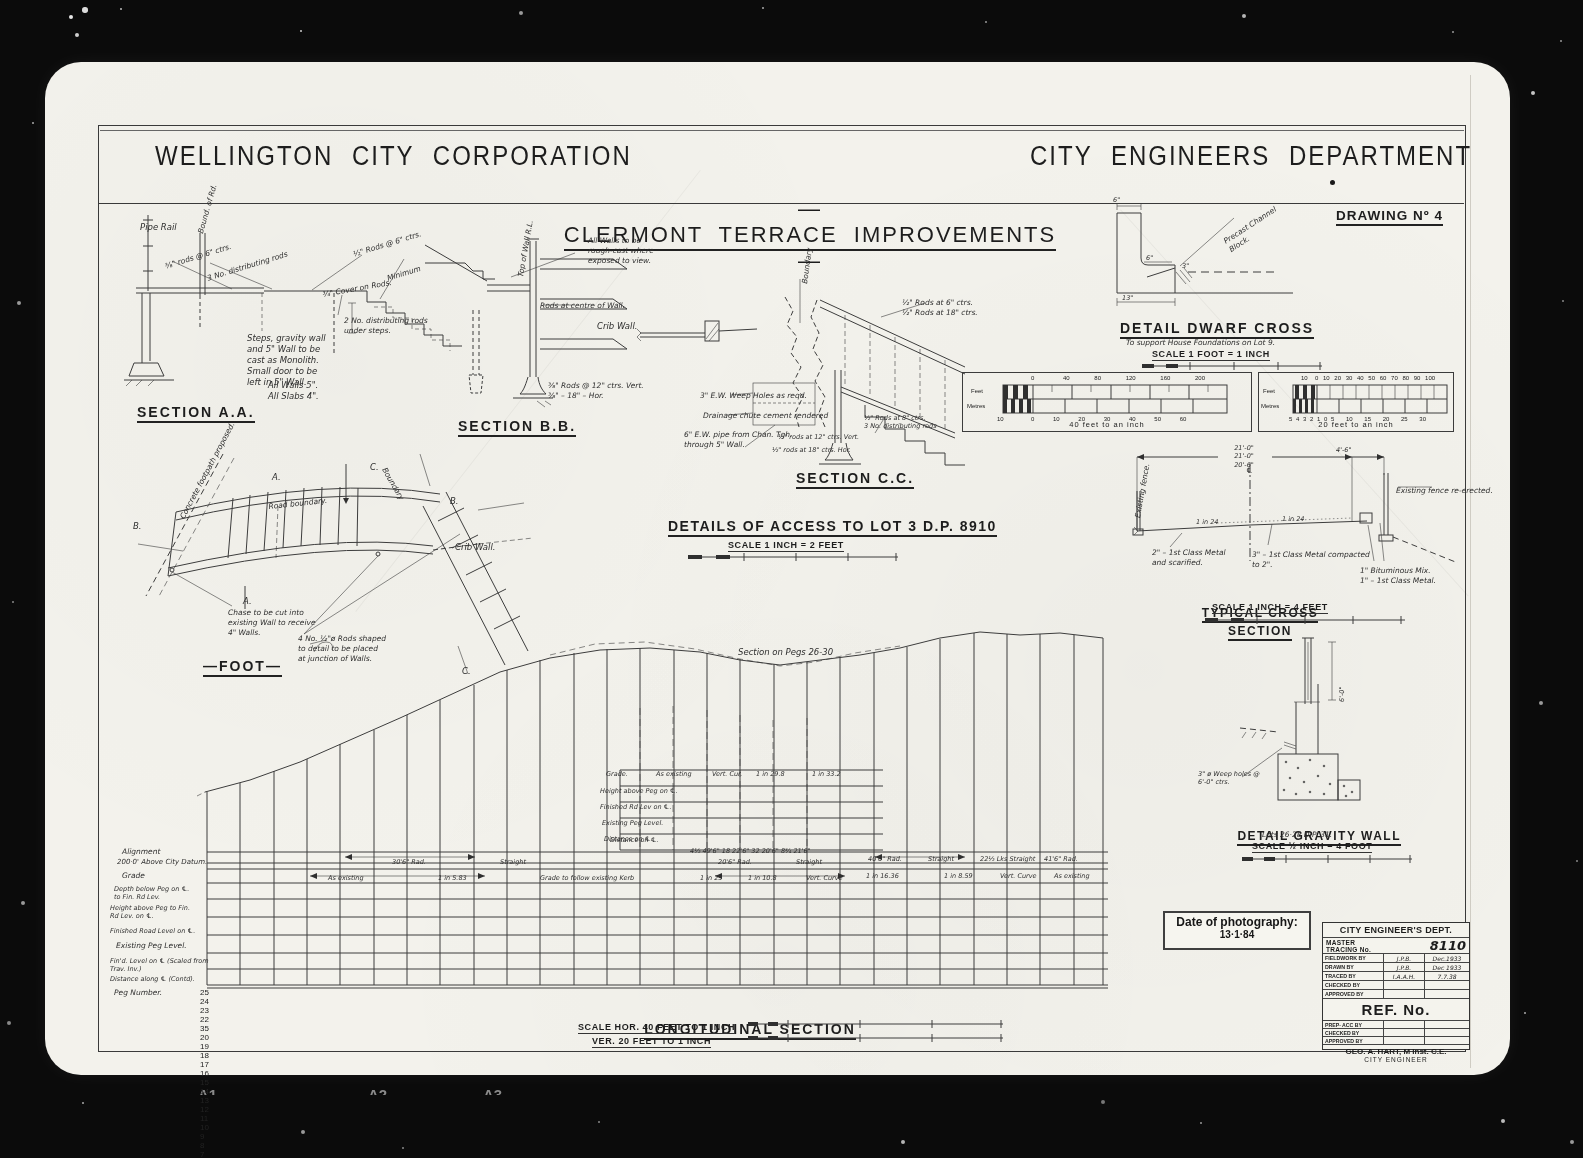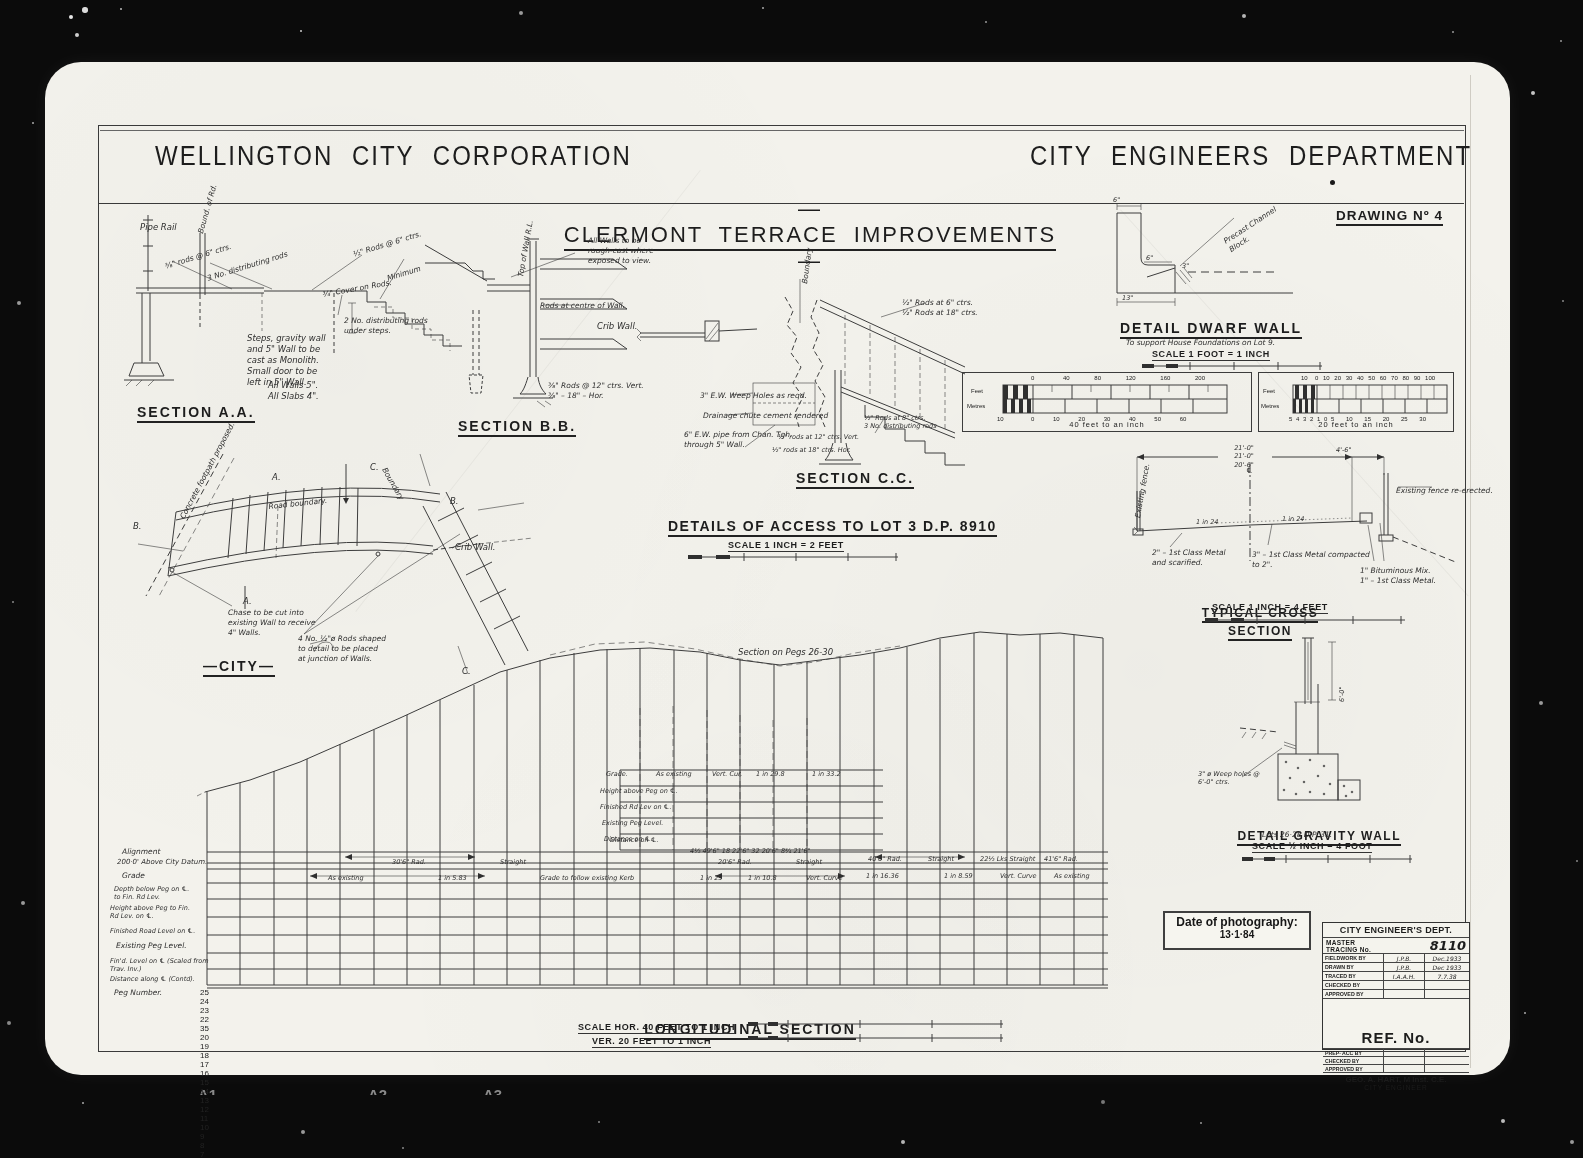--- a/index.html
+++ b/index.html
@@ -277,21 +277,21 @@
 4" Walls.</span>
   <span class="ann s" style="left:298px;top:634px;">4 No. ½"ø Rods shaped
 to detail to be placed
 at junction of Walls.</span>
   <span class="ann" style="left:272px;top:472px;">A.</span>
   <span class="ann" style="left:243px;top:596px;">A.</span>
   <span class="ann" style="left:133px;top:521px;">B.</span>
   <span class="ann" style="left:450px;top:496px;">B.</span>
   <span class="ann" style="left:370px;top:462px;">C.</span>
   <span class="ann" style="left:462px;top:666px;">C.</span>
-  <span class="mech sec-label" style="left:203px;top:658px;">—CITY—</span>
+  <span class="mech sec-label" style="left:203px;top:658px;">—FOOT—</span>
 
   <svg class="draw" style="position:absolute;left:1092px;top:202px;" width="210" height="120" viewBox="0 0 210 120">
     <path d="M25,11 L49,11 L49,56 Q49,63 56,63 L83,63 L83,91"></path>
     <line x1="25" y1="11" x2="25" y2="91"></line>
     <line x1="25" y1="91" x2="201" y2="91"></line>
     <line x1="55" y1="75" x2="83" y2="66"></line>
     <line x1="96" y1="70" x2="185" y2="70" stroke-dasharray="8 5"></line>
     <line x1="84" y1="70" x2="94" y2="82" class="thin"></line>
       <line x1="88" y1="68" x2="98" y2="80" class="thin"></line>
       <line x1="92" y1="66" x2="100" y2="76" class="thin"></line>
@@ -303,21 +303,21 @@
     <line x1="25" y1="100" x2="83" y2="100" class="thin"></line>
       <line x1="25" y1="96" x2="25" y2="104" class="thin"></line>
       <line x1="83" y1="96" x2="83" y2="104" class="thin"></line>
   </svg>
   <span class="ann xs" style="left:1113px;top:196px;">6"</span>
   <span class="ann xs" style="left:1146px;top:254px;">6"</span>
   <span class="ann xs" style="left:1122px;top:294px;">13"</span>
   <span class="ann xs" style="left:1182px;top:262px;">3"</span>
   <span class="ann s rot" style="left:1222px;top:238px;transform:rotate(-33deg);">Precast Channel
 Block.</span>
-  <span class="mech sec-label" style="left:1120px;top:320px;">DETAIL DWARF WALL</span>
+  <span class="mech sec-label" style="left:1120px;top:320px;">DETAIL DWARF CROSS</span>
   <span class="ann s" style="left:1126px;top:338px;">To support House Foundations on Lot 9.</span>
   <span class="mech scale-t" style="left:1152px;top:349px;">SCALE   1 FOOT = 1 INCH</span>
   <svg class="draw" style="position:absolute;left:1142px;top:362px;" width="180" height="9" viewBox="0 0 180 9">
     <line x1="0" y1="4" x2="180" y2="4"></line>
     <rect x="0" y="2" width="12" height="4" class="fillb"></rect>
       <rect x="24" y="2" width="12" height="4" class="fillb"></rect>
     <line x1="48" y1="0" x2="48" y2="8"></line>
       <line x1="92" y1="0" x2="92" y2="8"></line>
       <line x1="136" y1="0" x2="136" y2="8"></line>
       <line x1="178" y1="0" x2="178" y2="8"></line>
@@ -708,21 +708,21 @@
     <div class="row" style="height:8px;">
       <span class="cell" style="width:58px;font-size:5.3px;font-weight:700;padding-left:2px;">CHECKED BY</span>
       <span class="cell" style="width:40px;"></span>
       <span class="cell" style="width:44px;border-right:none;"></span>
     </div>
     <div class="row" style="height:8px;">
       <span class="cell" style="width:58px;font-size:5.3px;font-weight:700;padding-left:2px;">APPROVED BY</span>
       <span class="cell" style="width:40px;"></span>
       <span class="cell" style="width:44px;border-right:none;"></span>
     </div>
-    <div class="row" style="height:21px;justify-content:center;font-size:15px;font-weight:700;letter-spacing:1px;margin-top:28px;">REF. No.</div>
+    <div class="row" style="height:21px;justify-content:center;font-size:15px;font-weight:700;letter-spacing:1px;">REF. No.</div>
     <div class="row" style="height:7px;">
       <span class="cell" style="width:58px;font-size:5.2px;font-weight:700;padding-left:2px;">PREP- ACC BY</span>
       <span class="cell" style="width:40px;"></span>
       <span class="cell" style="width:44px;border-right:none;"></span>
     </div>
     <div class="row" style="height:7px;">
       <span class="cell" style="width:58px;font-size:5.2px;font-weight:700;padding-left:2px;">CHECKED BY</span>
       <span class="cell" style="width:40px;"></span>
       <span class="cell" style="width:44px;border-right:none;"></span>
     </div>

